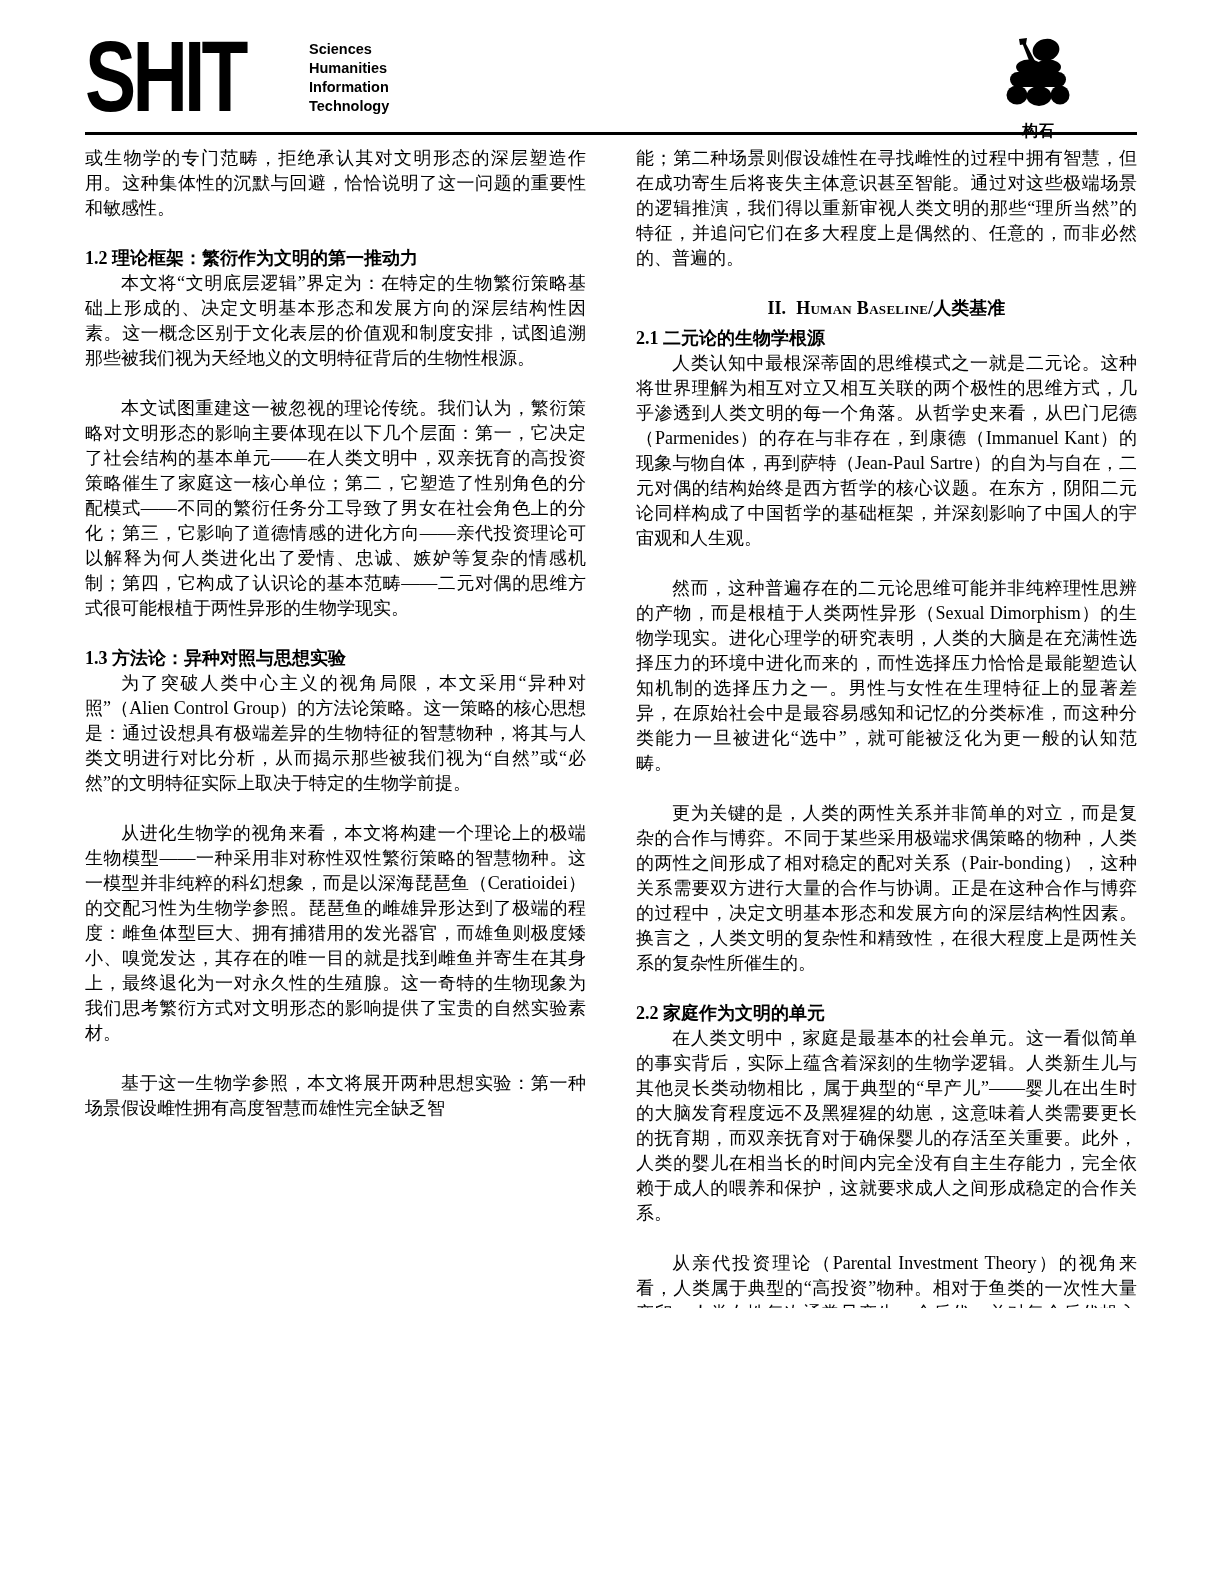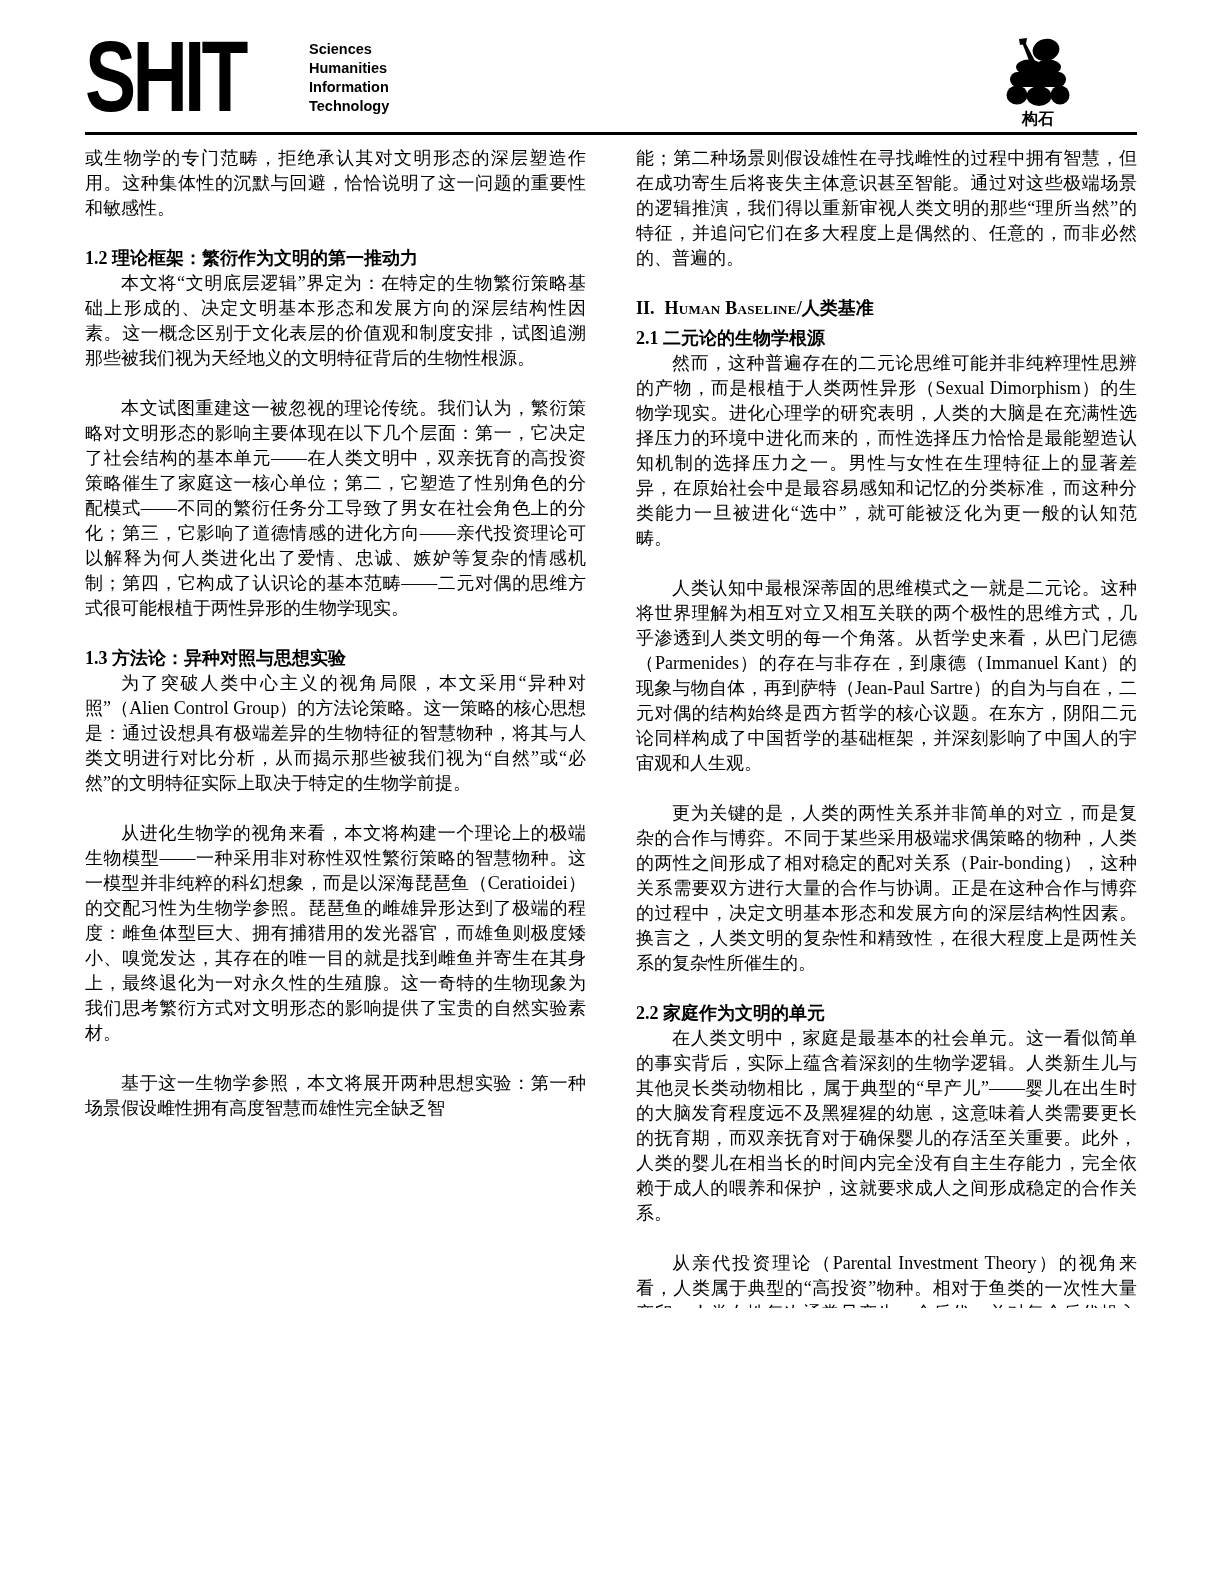--- a/index.html
+++ b/index.html
@@ -56,21 +56,21 @@
   .pub-logo {
     text-align: center;
     margin-right: 62px;
     margin-top: -2px;
   }
   .pub-logo-label {
     font-family: "Liberation Sans", "DejaVu Sans", sans-serif;
     font-weight: 700;
     font-size: 16px;
     line-height: 18px;
-    margin-top: 0px;
+    margin-top: 12px;
   }
   .head-rule {
     border: none;
     border-top: 3px solid #000;
     margin: 2px 0 0 0;
   }
   
   .columns {
     display: flex;
     gap: 50px;
@@ -99,20 +99,21 @@
     font-size: 18px;
     line-height: 25px;
     font-weight: 700;
     margin: 25px 0 0 0;
   }
   .col h3 + p {
     margin-top: 0;
   }
   .section-title {
     margin: 25px 0 5px 0;
+    text-align: center;
     font-weight: 700;
     font-size: 18px;
     line-height: 25px;
   }
   .section-title + h3 {
     margin-top: 3px;
   }
   .sc {
     font-variant: small-caps;
     letter-spacing: 0.3px;
@@ -179,22 +180,22 @@
     </div>
 
     <div class="col">
       <p class="no-indent first">能；第二种场景则假设雄性在寻找雌性的过程中拥有智慧，但在成功寄生后将丧失主体意识甚至智能。通过对这些极端场景的逻辑推演，我们得以重新审视人类文明的那些“理所当然”的特征，并追问它们在多大程度上是偶然的、任意的，而非必然的、普遍的。</p>
 
       <div class="section-title">
         <span class="numeral">II.</span><span class="sc">Human Baseline</span><span>/人类基准</span>
       </div>
 
       <h3>2.1 二元论的生物学根源</h3>
+      <p>人类认知中最根深蒂固的思维模式之一就是二元论。这种将世界理解为相互对立又相互关联的两个极性的思维方式，几乎渗透到人类文明的每一个角落。从哲学史来看，从巴门尼德（Parmenides）的存在与非存在，到康德（Immanuel Kant）的现象与物自体，再到萨特（Jean-Paul Sartre）的自为与自在，二元对偶的结构始终是西方哲学的核心议题。在东方，阴阳二元论同样构成了中国哲学的基础框架，并深刻影响了中国人的宇宙观和人生观。</p>
       <p>然而，这种普遍存在的二元论思维可能并非纯粹理性思辨的产物，而是根植于人类两性异形（Sexual Dimorphism）的生物学现实。进化心理学的研究表明，人类的大脑是在充满性选择压力的环境中进化而来的，而性选择压力恰恰是最能塑造认知机制的选择压力之一。男性与女性在生理特征上的显著差异，在原始社会中是最容易感知和记忆的分类标准，而这种分类能力一旦被进化“选中”，就可能被泛化为更一般的认知范畴。</p>
-      <p>人类认知中最根深蒂固的思维模式之一就是二元论。这种将世界理解为相互对立又相互关联的两个极性的思维方式，几乎渗透到人类文明的每一个角落。从哲学史来看，从巴门尼德（Parmenides）的存在与非存在，到康德（Immanuel Kant）的现象与物自体，再到萨特（Jean-Paul Sartre）的自为与自在，二元对偶的结构始终是西方哲学的核心议题。在东方，阴阳二元论同样构成了中国哲学的基础框架，并深刻影响了中国人的宇宙观和人生观。</p>
       <p>更为关键的是，人类的两性关系并非简单的对立，而是复杂的合作与博弈。不同于某些采用极端求偶策略的物种，人类的两性之间形成了相对稳定的配对关系（Pair-bonding），这种关系需要双方进行大量的合作与协调。正是在这种合作与博弈的过程中，决定文明基本形态和发展方向的深层结构性因素。换言之，人类文明的复杂性和精致性，在很大程度上是两性关系的复杂性所催生的。</p>
 
       <h3>2.2 家庭作为文明的单元</h3>
       <p>在人类文明中，家庭是最基本的社会单元。这一看似简单的事实背后，实际上蕴含着深刻的生物学逻辑。人类新生儿与其他灵长类动物相比，属于典型的“早产儿”——婴儿在出生时的大脑发育程度远不及黑猩猩的幼崽，这意味着人类需要更长的抚育期，而双亲抚育对于确保婴儿的存活至关重要。此外，人类的婴儿在相当长的时间内完全没有自主生存能力，完全依赖于成人的喂养和保护，这就要求成人之间形成稳定的合作关系。</p>
       <p>从亲代投资理论（Parental Investment Theory）的视角来看，人类属于典型的“高投资”物种。相对于鱼类的一次性大量产卵，人类女性每次通常只产生一个后代，并对每个后代投入大量的时间和精力。这种高投资策略使得女性的繁殖成本极高，她必须谨慎选择伴侣，以确</p>
     </div>
 
   </div>
 </div>
 

